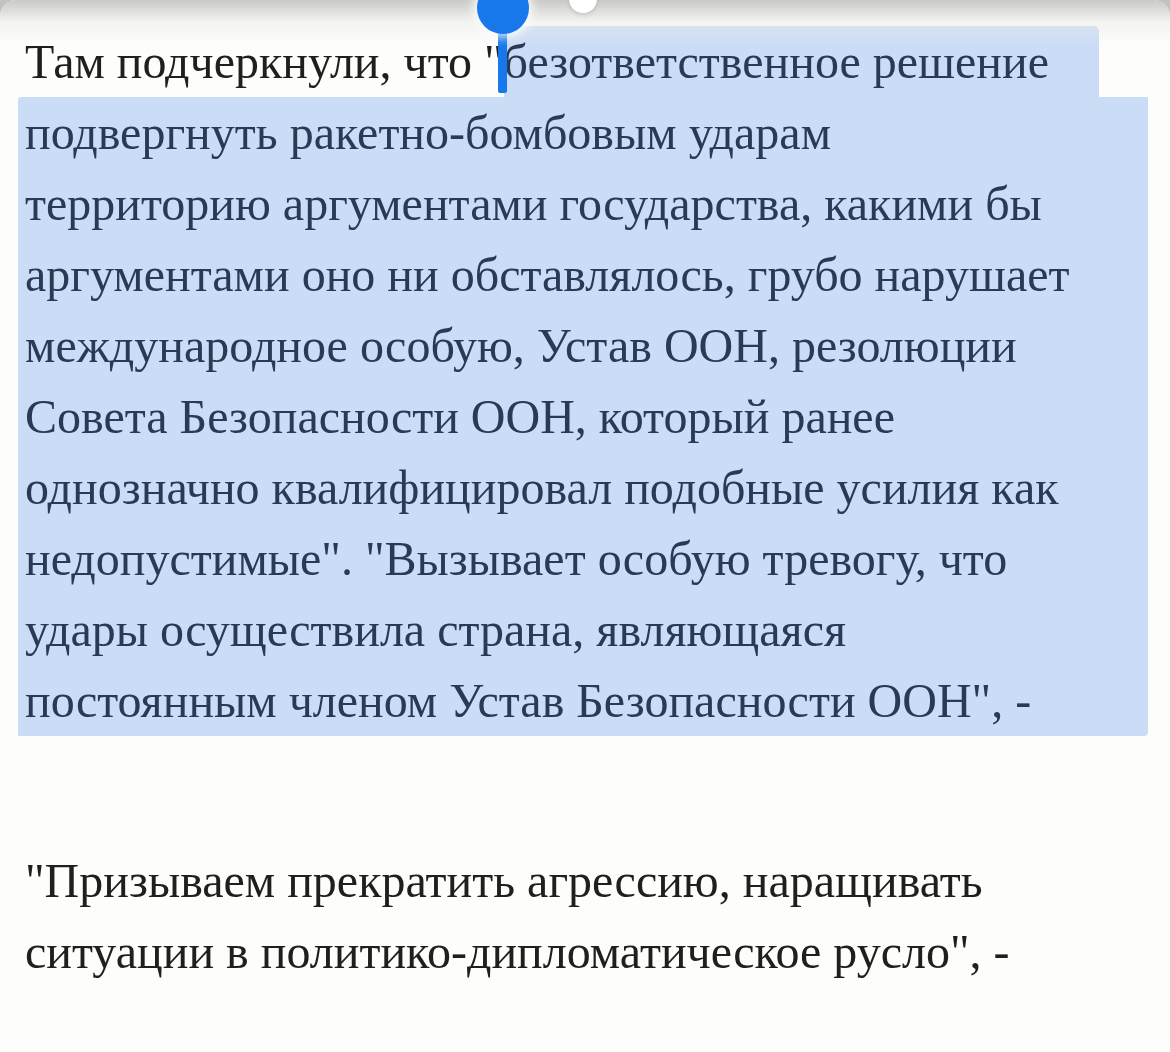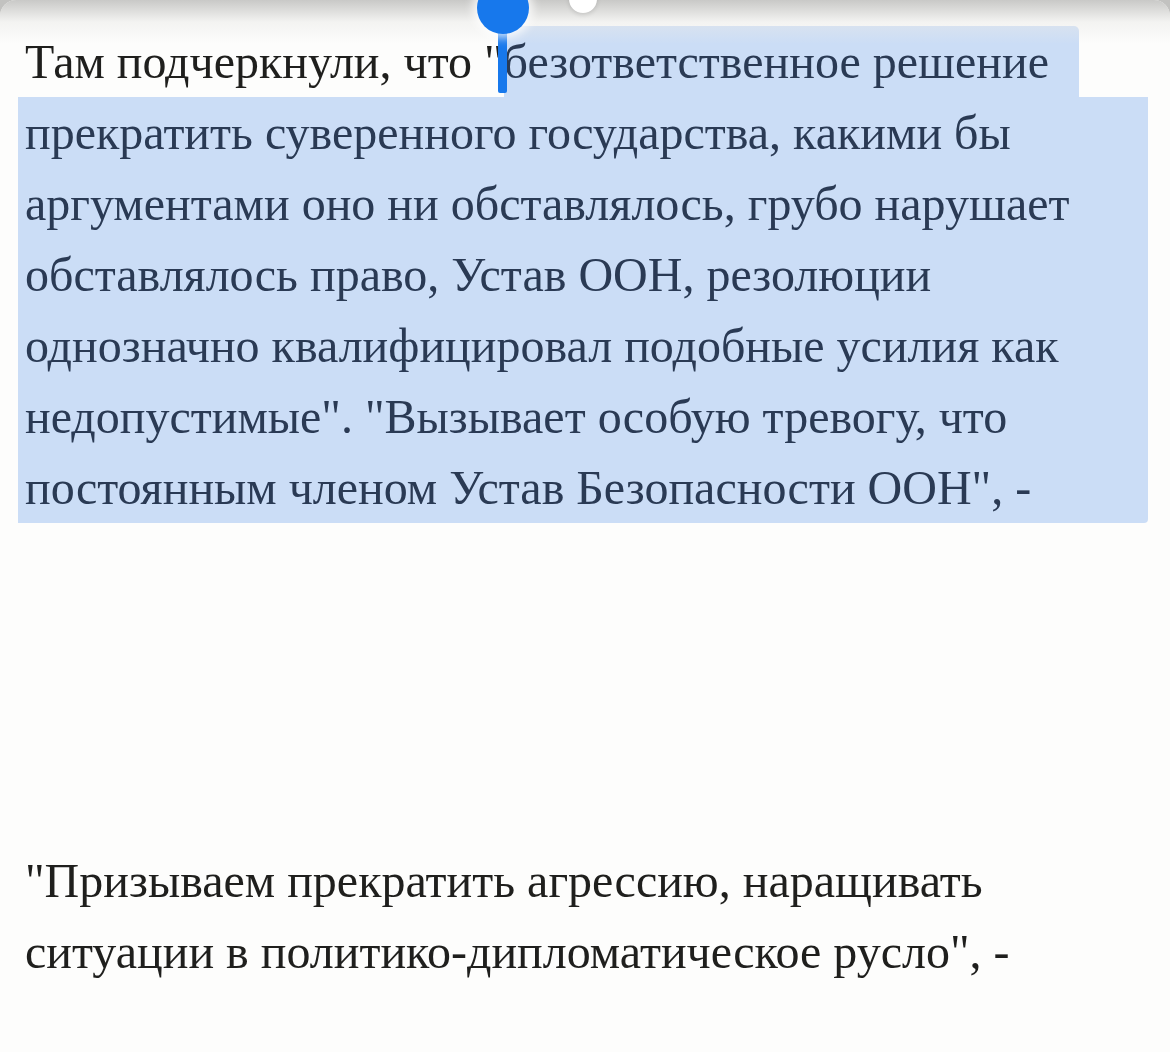--- a/index.html
+++ b/index.html
@@ -25,21 +25,21 @@
   .para{position:absolute;left:25px;}
   .p1{top:26px;}
   .p2{top:845px;}
   .line{position:relative;height:71px;white-space:nowrap;}
   .seg{
     display:inline-block;height:71px;line-height:71px;vertical-align:top;
     white-space:pre;font-size:48px;letter-spacing:0;
   }
   .plain{color:var(--plain-text,#1f1f1d);}
   .hl{background:var(--highlight,#cbddf6);color:var(--selected-text,#2a3a54);}
-  .hl-first{padding-right:30px;border-top-right-radius:5px;}
+  .hl-first{padding-right:50px;border-top-right-radius:5px;}
   .hl-last{padding-right:7px;border-bottom-left-radius:3px;}
   .full::before{
     content:"";position:absolute;left:-7px;top:0;width:1130px;height:71px;
     background:var(--highlight,#cbddf6);
   }
   .full-first::before{border-top-left-radius:3px;}
   .full-last::before{border-bottom-right-radius:4px;}
   .full .seg{position:relative;}
   .hlwrap{position:relative;display:inline-block;height:71px;vertical-align:top;}
   .handle{position:absolute;top:0;width:0;height:0;z-index:7;cursor:grab;}
@@ -67,34 +67,43 @@
 
   <div class="para p1">
 
     <div class="line">
       <span class="seg plain">Там подчеркнули, что "</span><span class="hlwrap"><span class="seg hl hl-first">безответственное решение</span><span class="handle handle-start">
             <span class="stem"></span>
             <span class="knob"></span>
           </span></span>
     </div>
 
+    <div class="line full full-first">
+      <span class="seg hl">подвергнуть ракетно-бомбовым ударам</span>
+    </div>
     <div class="line full">
-      <span class="seg hl">прекратить суверенного государства, какими бы</span>
+      <span class="seg hl">территорию аргументами государства, какими бы</span>
     </div>
     <div class="line full">
       <span class="seg hl">аргументами оно ни обставлялось, грубо нарушает</span>
     </div>
     <div class="line full">
-      <span class="seg hl">обставлялось право, Устав ООН, резолюции</span>
+      <span class="seg hl">международное особую, Устав ООН, резолюции</span>
+    </div>
+    <div class="line full">
+      <span class="seg hl">Совета Безопасности ООН, который ранее</span>
     </div>
     <div class="line full">
       <span class="seg hl">однозначно квалифицировал подобные усилия как</span>
     </div>
     <div class="line full">
       <span class="seg hl">недопустимые". "Вызывает особую тревогу, что</span>
+    </div>
+    <div class="line full">
+      <span class="seg hl">удары осуществила страна, являющаяся</span>
     </div>
     <div class="line full full-last">
       <span class="seg hl">постоянным членом Устав Безопасности ООН", -</span>
     </div>
 
 
   </div>
 
   <div class="para p2">
     <div class="line">

